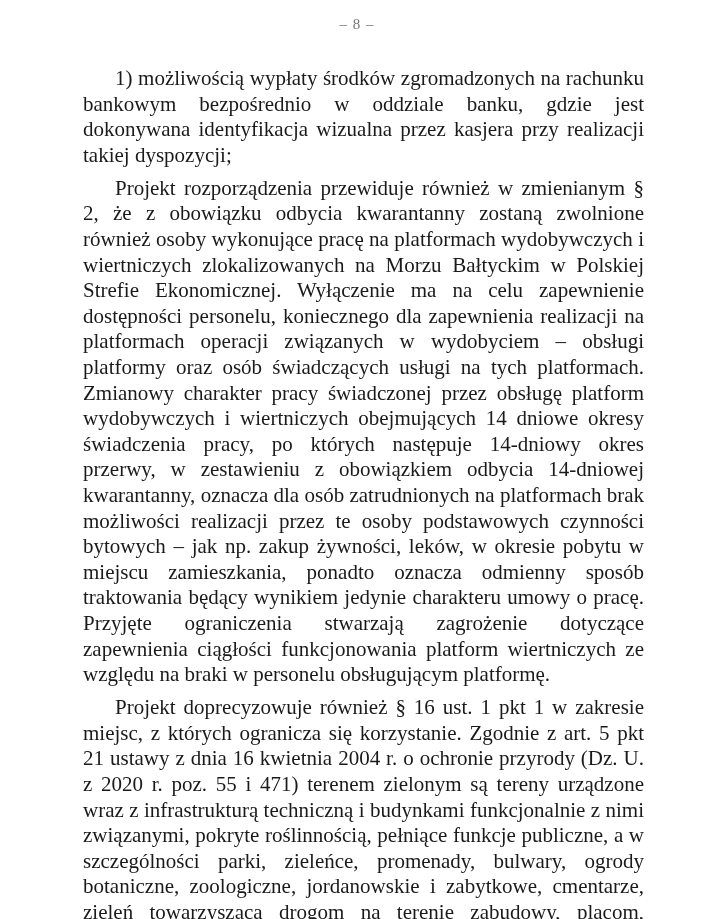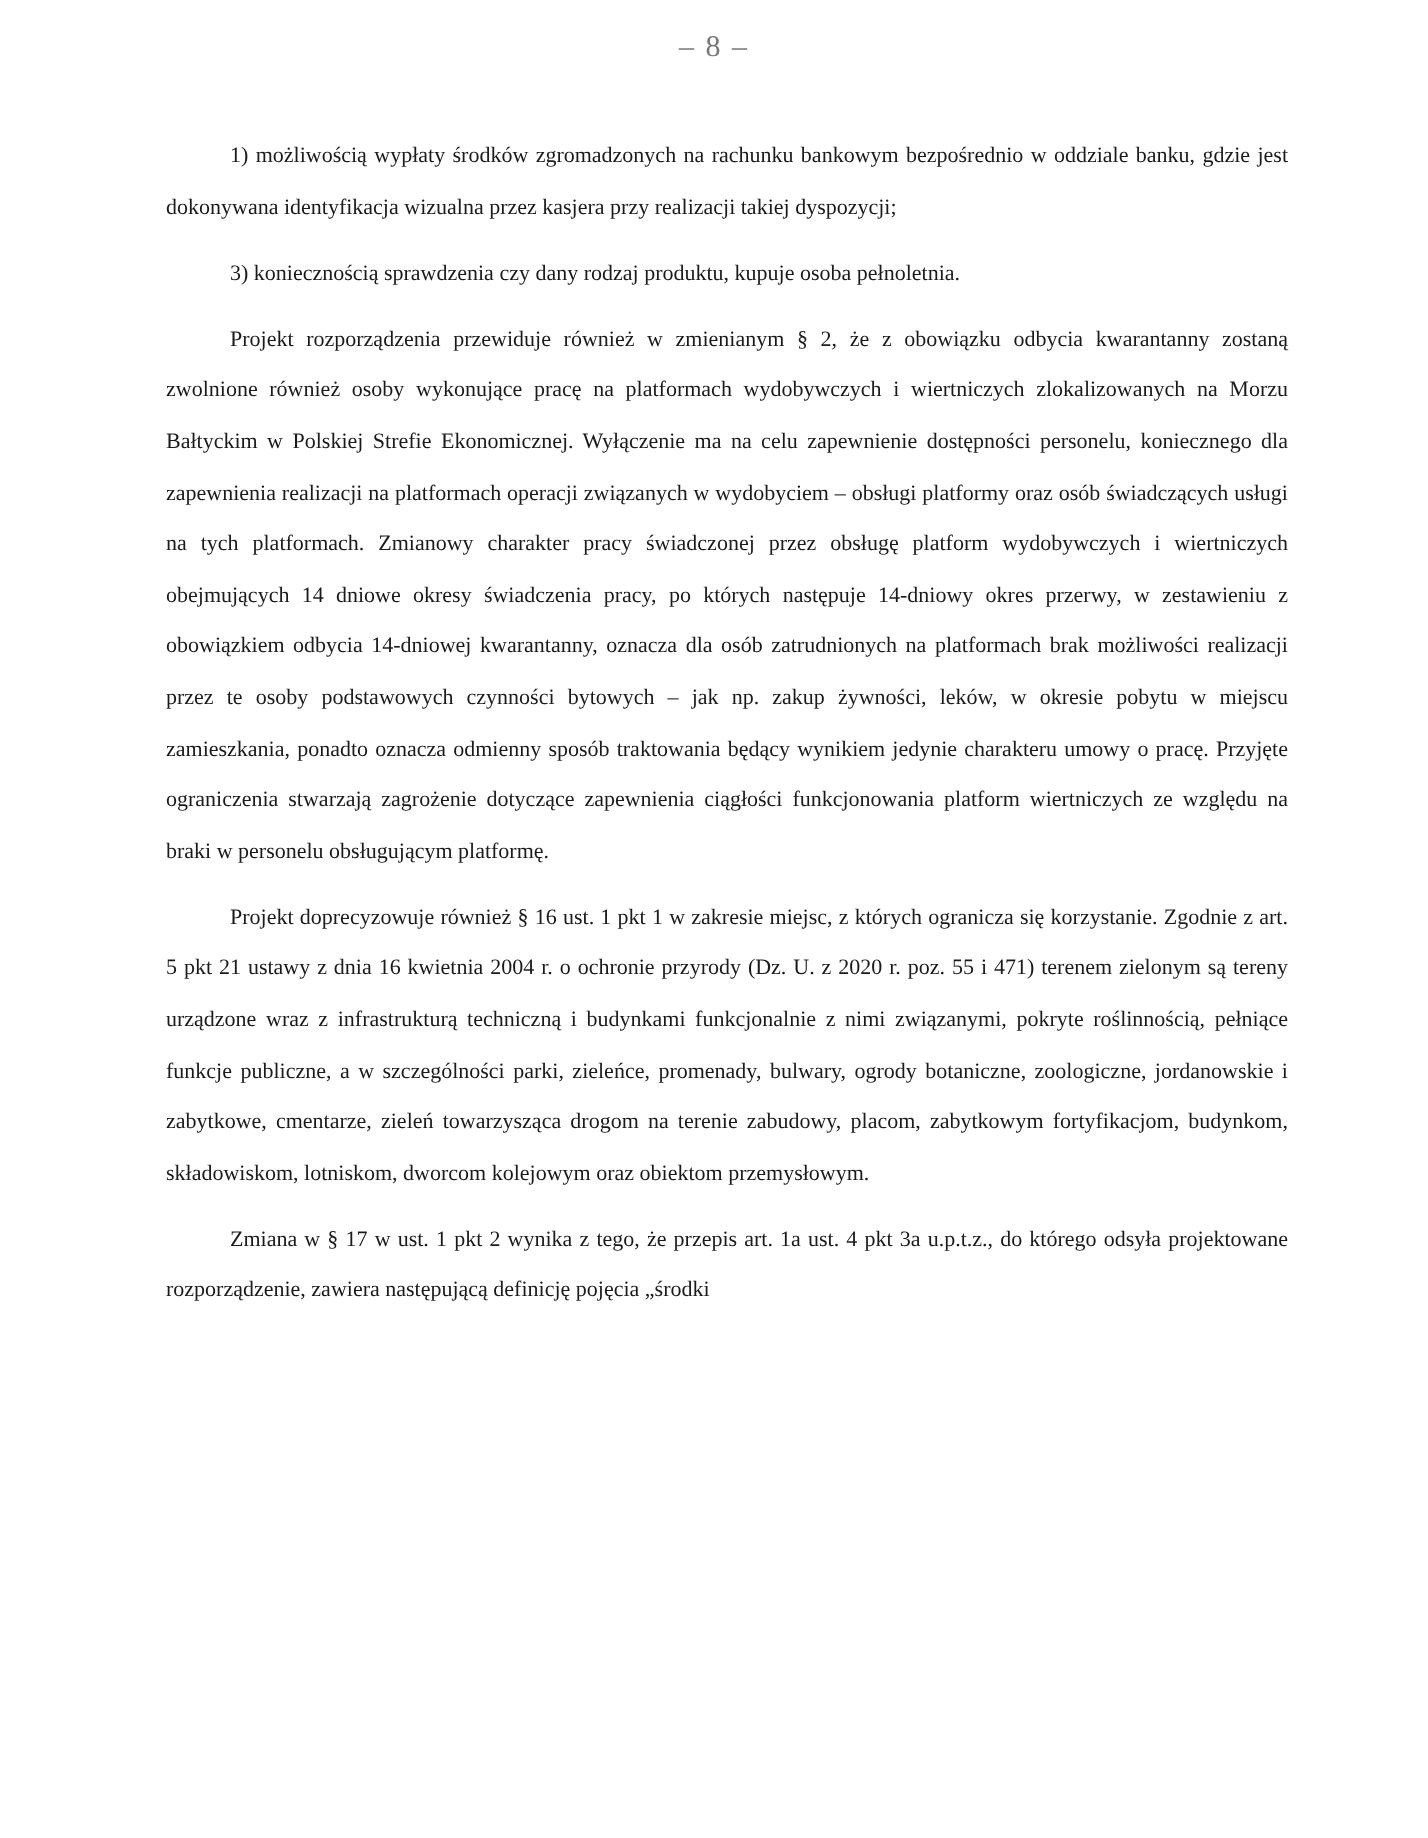--- a/index.html
+++ b/index.html
@@ -34,33 +34,32 @@
       letter-spacing: 1px;
     }
     .content {
       position: absolute;
       left: 83px;
       top: 66px;
       width: 561px;
     }
     .para {
       margin: 0 0 7.5px 0;
-      font-size: 11px;
+      font-size: 21px;
       line-height: 25.6px;
       text-align: justify;
       text-indent: 32px;
       hyphens: none;
     }
   </style>
 </head>
 <body>
 
 <div class="page">
   <div class="page-number">– 8 –</div>
 
   <div class="content">
     <p class="para">1) możliwością wypłaty środków zgromadzonych na rachunku bankowym bezpośrednio w oddziale banku, gdzie jest dokonywana identyfikacja wizualna przez kasjera przy realizacji takiej dyspozycji;</p>
-    <p class="para">3) koniecznością sprawdzenia czy dany rodzaj produktu, kupuje osoba pełnoletnia.</p>
     <p class="para">Projekt rozporządzenia przewiduje również w zmienianym § 2, że z obowiązku odbycia kwarantanny zostaną zwolnione również osoby wykonujące pracę na platformach wydobywczych i wiertniczych zlokalizowanych na Morzu Bałtyckim w Polskiej Strefie Ekonomicznej. Wyłączenie ma na celu zapewnienie dostępności personelu, koniecznego dla zapewnienia realizacji na platformach operacji związanych w wydobyciem – obsługi platformy oraz osób świadczących usługi na tych platformach. Zmianowy charakter pracy świadczonej przez obsługę platform wydobywczych i wiertniczych obejmujących 14 dniowe okresy świadczenia pracy, po których następuje 14-dniowy okres przerwy, w zestawieniu z obowiązkiem odbycia 14-dniowej kwarantanny, oznacza dla osób zatrudnionych na platformach brak możliwości realizacji przez te osoby podstawowych czynności bytowych – jak np. zakup żywności, leków, w okresie pobytu w miejscu zamieszkania, ponadto oznacza odmienny sposób traktowania będący wynikiem jedynie charakteru umowy o pracę. Przyjęte ograniczenia stwarzają zagrożenie dotyczące zapewnienia ciągłości funkcjonowania platform wiertniczych ze względu na braki w personelu obsługującym platformę.</p>
     <p class="para">Projekt doprecyzowuje również § 16 ust. 1 pkt 1 w zakresie miejsc, z których ogranicza się korzystanie. Zgodnie z art. 5 pkt 21 ustawy z dnia 16 kwietnia 2004 r. o ochronie przyrody (Dz. U. z 2020 r. poz. 55 i 471) terenem zielonym są tereny urządzone wraz z infrastrukturą techniczną i budynkami funkcjonalnie z nimi związanymi, pokryte roślinnością, pełniące funkcje publiczne, a w szczególności parki, zieleńce, promenady, bulwary, ogrody botaniczne, zoologiczne, jordanowskie i zabytkowe, cmentarze, zieleń towarzysząca drogom na terenie zabudowy, placom, zabytkowym fortyfikacjom, budynkom, składowiskom, lotniskom, dworcom kolejowym oraz obiektom przemysłowym.</p>
     <p class="para">Zmiana w § 17 w ust. 1 pkt 2 wynika z tego, że przepis art. 1a ust. 4 pkt 3a u.p.t.z., do którego odsyła projektowane rozporządzenie, zawiera następującą definicję pojęcia „środki</p>
   </div>
 </div>
 
 </body></html>

